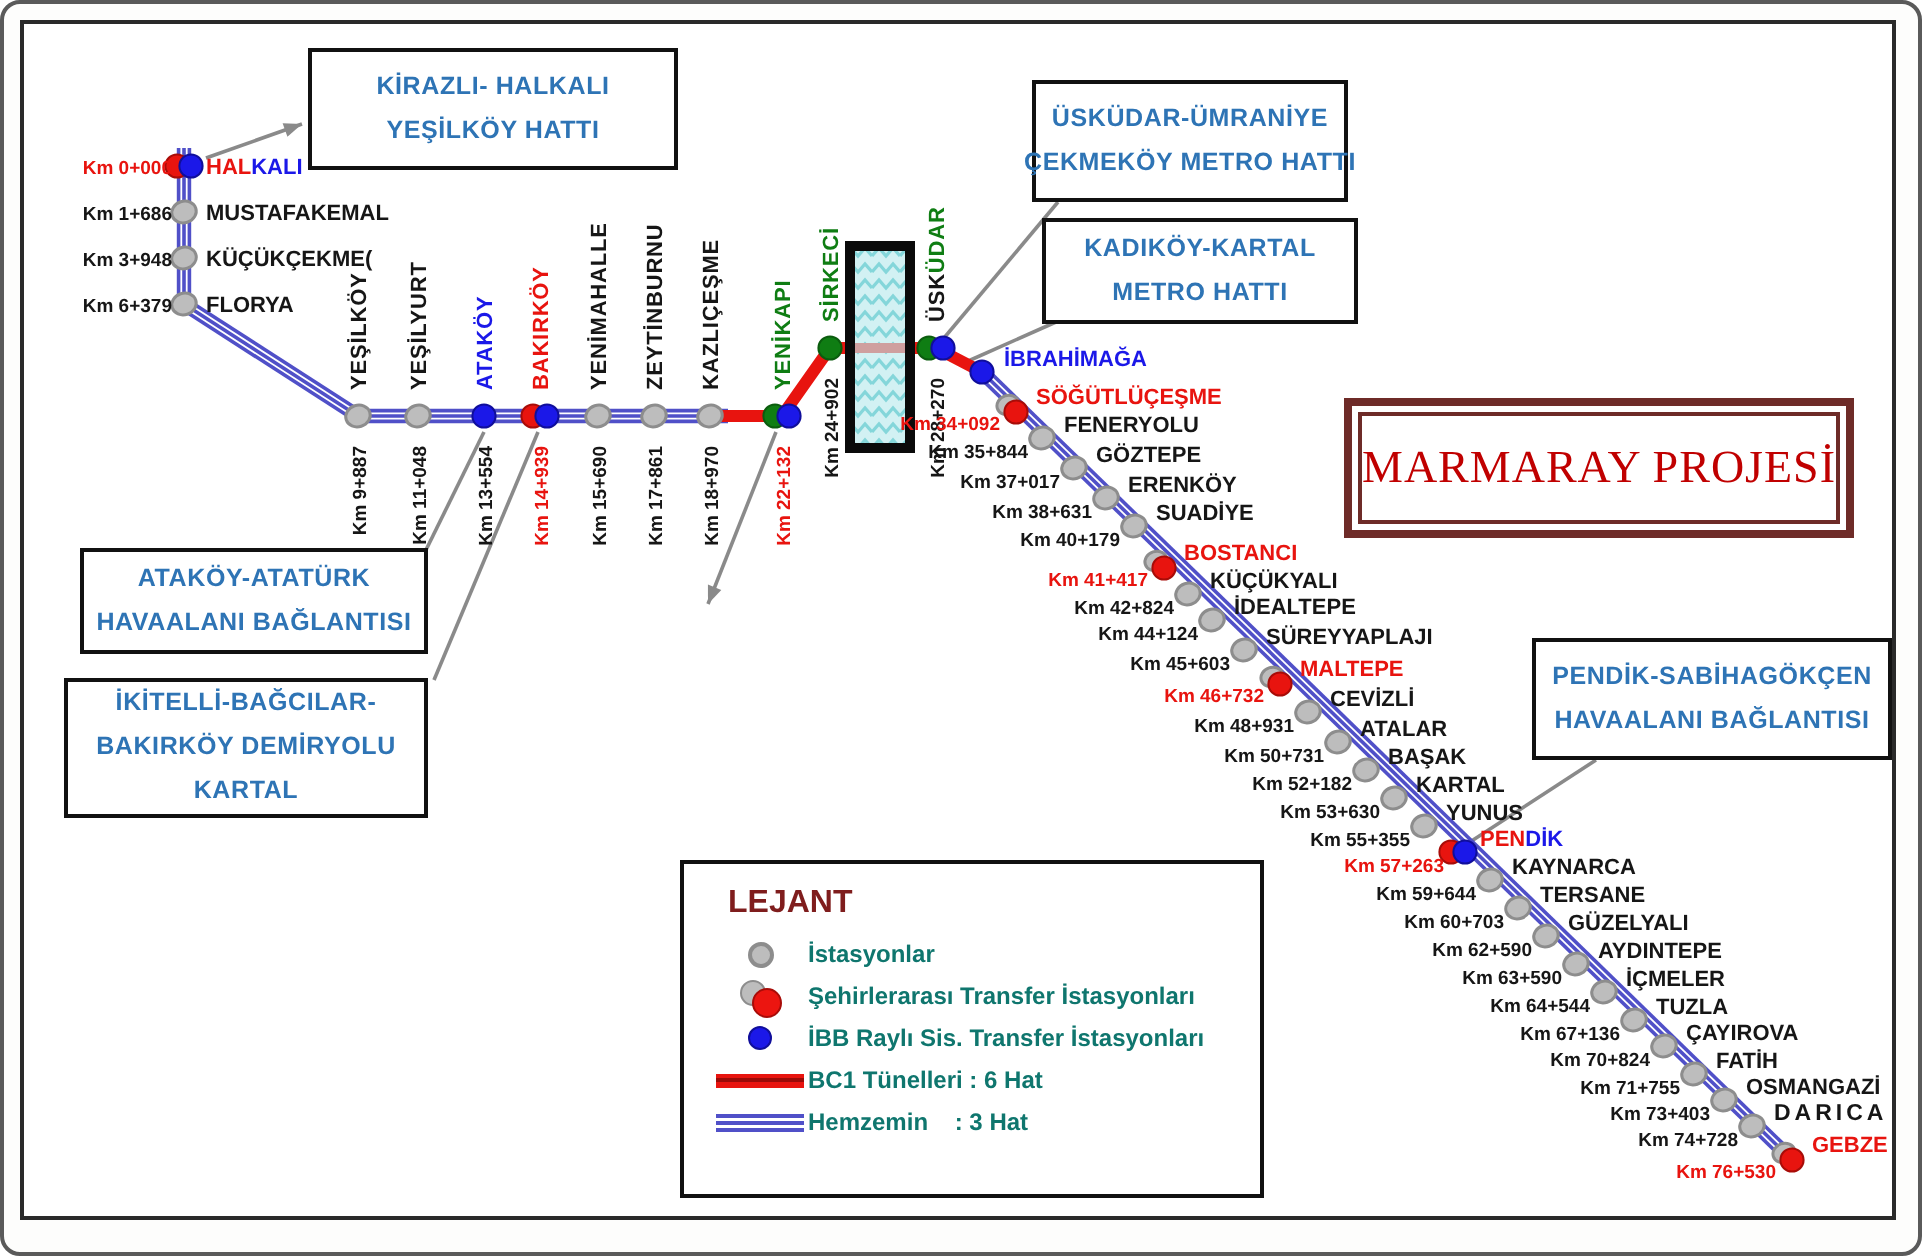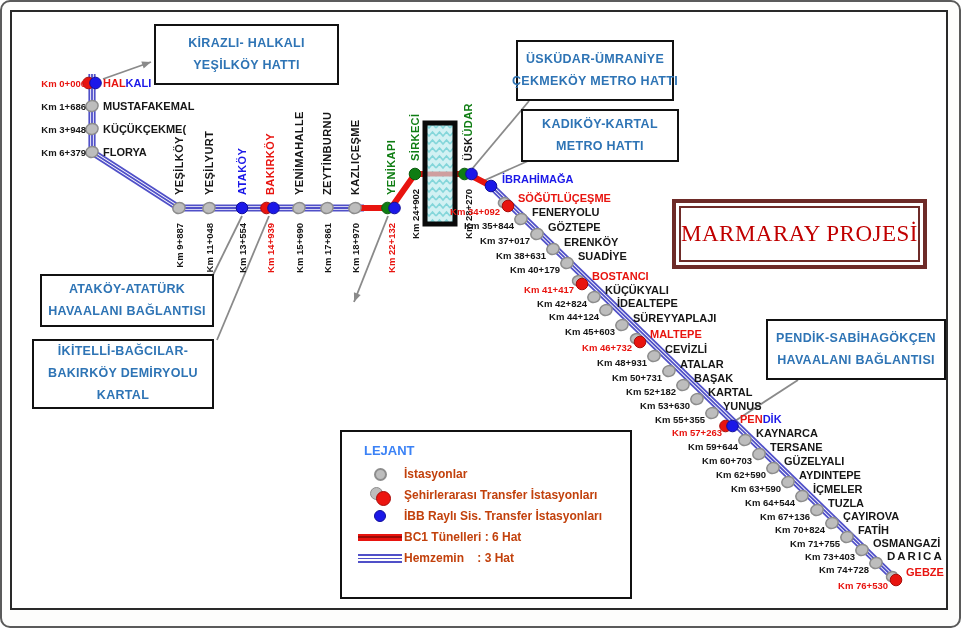--- a/index.html
+++ b/index.html
@@ -22,25 +22,25 @@
   #co-pendik{left:764px;top:317px;width:180px;height:61px;}
 
   .title-outer{position:absolute;left:670px;top:197px;width:255px;height:70px;box-sizing:border-box;
                border:4px solid #6e2b28;padding:3px;background:#fff;z-index:5;}
   .title-inner{width:100%;height:100%;box-sizing:border-box;border:2px solid #6e2b28;
                display:flex;align-items:center;justify-content:center;}
   .title-text{font-family:"Liberation Serif", serif;font-weight:normal;font-size:23px;color:#c00000;letter-spacing:.5px;white-space:nowrap;}
 
   .legend{position:absolute;left:338px;top:428px;width:292px;height:169px;border:2px solid #111;background:#fff;
           box-sizing:border-box;z-index:5;}
-  .legend-title{margin:11px 0 0 22px;font-size:13px;font-weight:bold;color:#3b82f6;}
+  .legend-title{margin:11px 0 0 22px;font-size:16px;font-weight:bold;color:#7f1d1d;}
   .legend-items{margin:9px 0 0 14px;display:flex;flex-direction:column;gap:7px;}
   .legend-item{display:flex;align-items:center;height:14px;}
   .legend-sym{width:48px;display:flex;justify-content:center;align-items:center;flex:0 0 48px;}
-  .legend-label{font-size:12px;font-weight:bold;color:#c2410c;white-space:pre;}
+  .legend-label{font-size:12px;font-weight:bold;color:#0f766e;white-space:pre;}
   .dot{border-radius:50%;box-sizing:border-box;}
   .dot-gray{width:13px;height:13px;background:#bdbdbd;border:2px solid #8d8d8d;}
   .dot-green{width:12px;height:12px;background:#0f7d13;border:1px solid #0b5c0e;}
   .dot-blue{width:12px;height:12px;background:#1b18e8;border:1px solid #100e9b;}
   .sym-intercity{position:relative;width:20px;height:17px;}
   .sym-intercity .a{position:absolute;left:0;top:0;width:11px;height:11px;background:#bdbdbd;border:1.5px solid #8d8d8d;border-radius:50%;}
   .sym-intercity .b{position:absolute;left:6px;top:4px;width:13px;height:13px;background:#ec1510;border:1px solid #a80c08;border-radius:50%;}
   .sym-redline{position:relative;width:44px;height:7px;background:#e8140f;}
   .sym-redline::after{content:"";position:absolute;left:0;top:2.5px;width:100%;height:1.6px;background:#9b0b08;}
   .sym-blueline{width:44px;height:9px;background:linear-gradient(to bottom,#5050c8 0 2px,#fff 2px 3.5px,#5050c8 3.5px 5.5px,#fff 5.5px 7px,#5050c8 7px 9px);}

